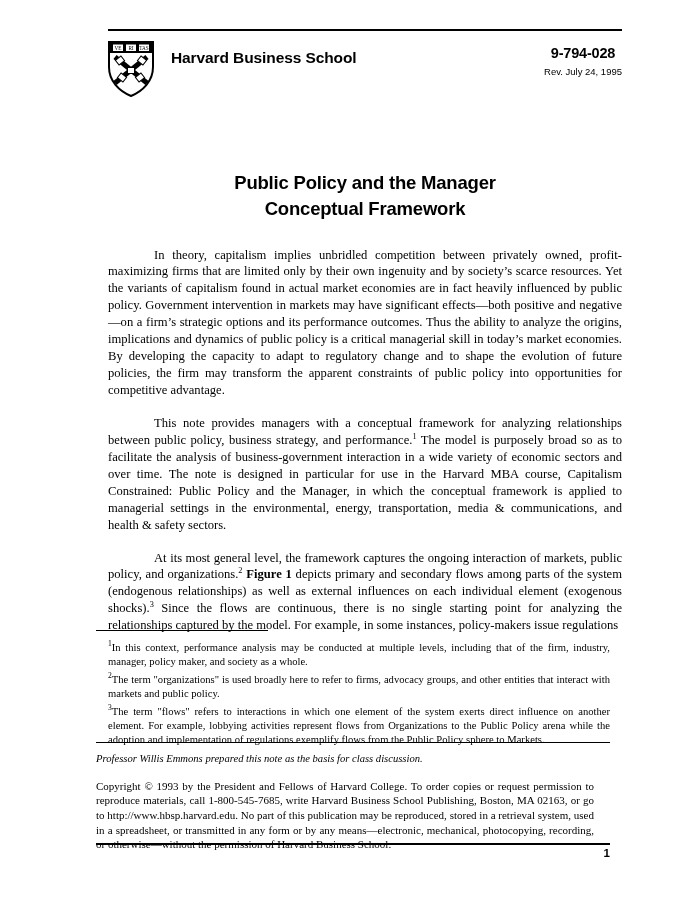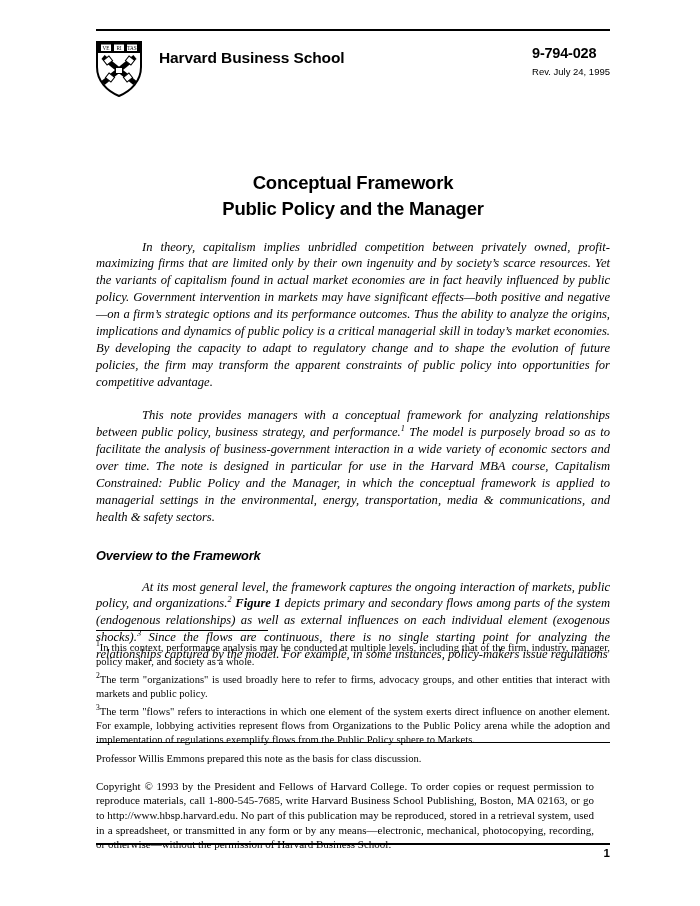--- a/index.html
+++ b/index.html
@@ -16,21 +16,21 @@
   }
   .page {
     position: relative;
     width: 700px;
     height: 906px;
     background: #ffffff;
     box-sizing: border-box;
   }
   .content {
     position: absolute;
-    left: 96px;
+    left: 108px;
     top: 0;
     width: 514px;
   }
 
   
   .top-rule {
     margin-top: 29px;
     border-top: 2.2px solid #000;
     width: 514px;
   }
@@ -52,21 +52,21 @@
     font-family: "Liberation Sans", sans-serif;
     font-weight: bold;
     font-size: 15.5px;
     letter-spacing: -0.1px;
     margin-left: 17px;
     padding-top: 9px;
     flex: 1 1 auto;
     white-space: nowrap;
   }
   .doc-meta {
-    text-align: left;
+    text-align: center;
     flex: 0 0 auto;
     padding-top: 6px;
   }
   .doc-number {
     font-family: "Liberation Sans", sans-serif;
     font-weight: bold;
     font-size: 14.5px;
     letter-spacing: -0.2px;
     line-height: 1.1;
   }
@@ -83,22 +83,21 @@
     text-align: center;
     font-family: "Liberation Sans", sans-serif;
     font-weight: bold;
     font-size: 18.5px;
     line-height: 1.42;
     letter-spacing: -0.2px;
   }
 
   
   .body-block {
-    margin-top: 16px;
-    font-style: italic;
+    margin-top: 24px;
   }
   p.para {
     margin: 0 0 0 0;
     font-size: 12.6px;
     line-height: 1.345;
     text-align: justify;
     text-indent: 0;
     hyphens: none;
   }
   p.para + p.para {
@@ -129,21 +128,21 @@
     left: 96px;
     top: 630px;
     width: 514px;
   }
   .fn-rule {
     border-top: 1.1px solid #000;
     width: 172px;
     margin-bottom: 10px;
   }
   p.footnote {
-    margin: 0 0 0 0;
+    margin: 0 0 0 12px;
     font-size: 10.6px;
     line-height: 1.33;
     text-align: justify;
   }
   p.footnote + p.footnote {
     margin-top: 4px;
   }
   p.footnote sup {
     font-size: 0.72em;
   }
@@ -155,20 +154,21 @@
     top: 742px;
     width: 514px;
   }
   .cr-rule {
     border-top: 1.1px solid #000;
     width: 514px;
     margin-bottom: 9px;
   }
   .cr-credit {
     font-size: 10.6px;
+    font-style: italic;
     line-height: 1.3;
     margin: 0;
   }
   .cr-text {
     font-size: 11px;
     line-height: 1.33;
     text-align: justify;
     margin: 13px 16px 0 0;
   }
 
@@ -225,31 +225,30 @@
 
       <div class="school-name">Harvard Business School</div>
 
       <div class="doc-meta">
         <div class="doc-number">9-794-028</div>
         <div class="doc-rev">Rev. July 24, 1995</div>
       </div>
     </div>
 
     <div class="title-block">
+      <div>Public Policy and the Manager</div>
       <div>Conceptual Framework</div>
-      <div>Public Policy and the Manager</div>
     </div>
 
     <div class="body-block">
 
       <p class="para"><span class="indent"></span><span>In theory, capitalism implies unbridled competition between privately owned, profit-maximizing firms that are limited only by their own ingenuity and by society’s scarce resources.  Yet the variants of capitalism found in actual market economies are in fact heavily influenced by public policy.   Government intervention in markets may have significant effects—both positive and negative—on a firm’s strategic options and its performance outcomes.  Thus the ability to analyze the origins, implications and dynamics of public policy is a critical managerial skill in today’s market economies.  By developing the capacity to adapt to regulatory change and to shape the evolution of future policies, the firm may transform the apparent constraints of public policy into opportunities for competitive advantage.</span></p>
 
       <p class="para"><span class="indent"></span><span>This note provides managers with a conceptual framework for analyzing relationships between public policy, business strategy, and performance.</span><sup>1</sup><span>  The model is purposely broad so as to facilitate the analysis of business-government interaction in a wide variety of economic sectors and over time.   The note is designed in particular for use in the Harvard MBA course, Capitalism Constrained:  Public Policy and the Manager, in which the conceptual framework is applied to managerial settings in the environmental, energy, transportation, media &amp; communications, and health &amp; safety sectors.</span></p>
 
-      <div class="sec-heading">Overview to the Framework</div>
 
       <p class="para"><span class="indent"></span><span>At its most general level, the framework captures the ongoing interaction of markets, public policy, and organizations.</span><sup>2</sup> <span class="bold">Figure 1</span><span> depicts primary and secondary flows among parts of the system (endogenous relationships) as well as external influences on each individual element (exogenous shocks).</span><sup>3</sup><span>   Since the flows are continuous, there is no single starting point for analyzing the relationships captured by the model.  For example, in some instances, policy-makers issue regulations</span></p>
 
     </div>
   </div>
 
   <div class="fn-area">
     <div class="fn-rule"></div>
 
     <p class="footnote"><sup>1</sup><span>In this context, performance analysis may be conducted at multiple levels, including that of the firm, industry, manager, policy maker, and society as a whole.</span></p>

